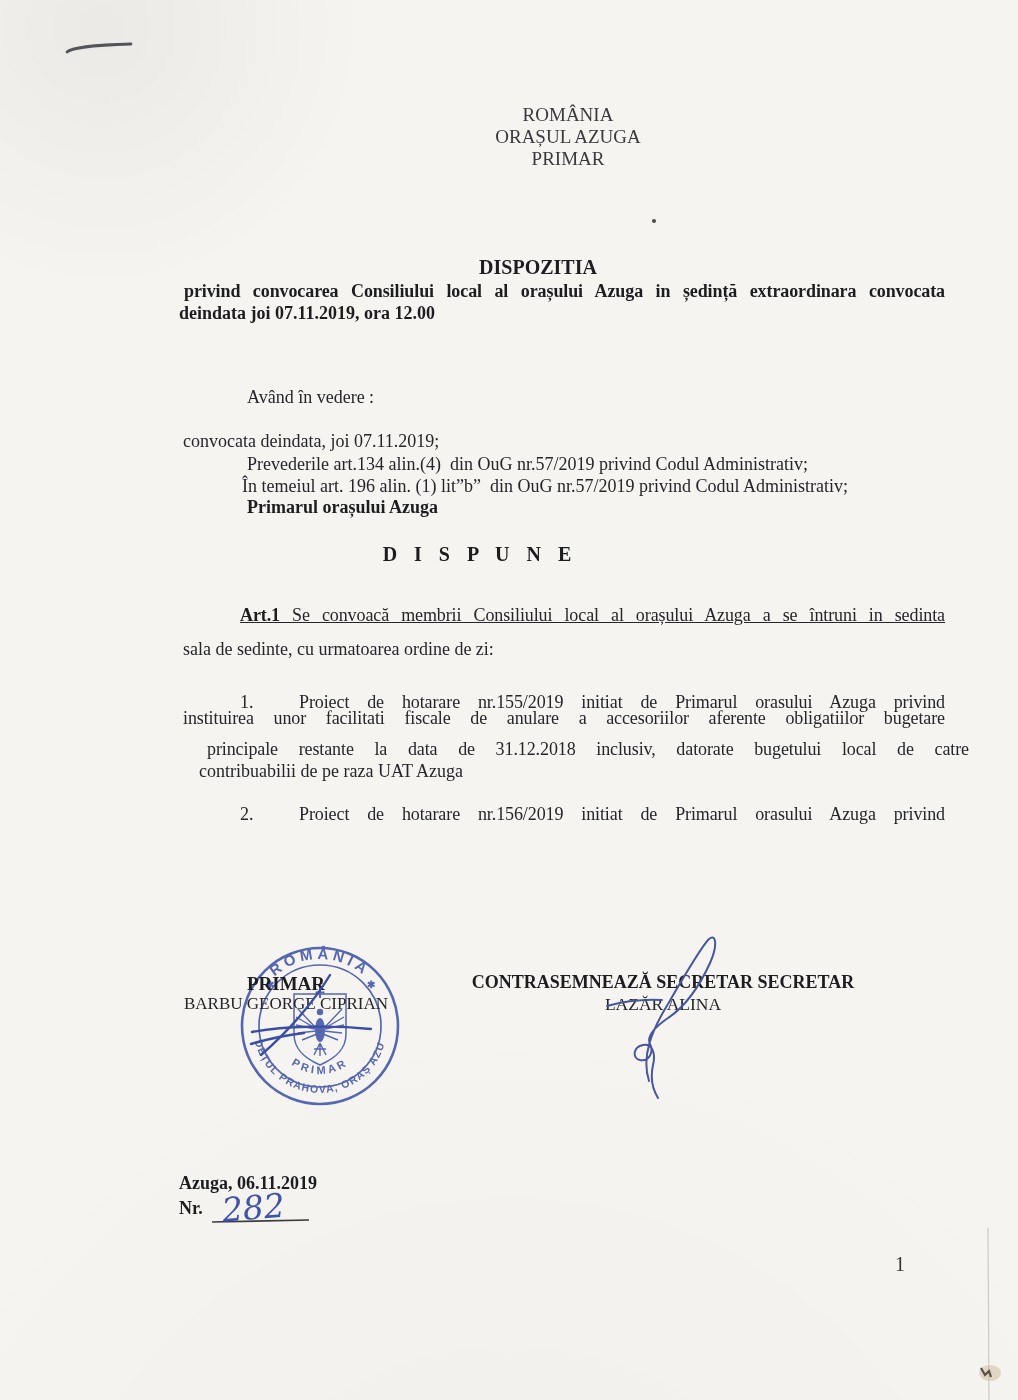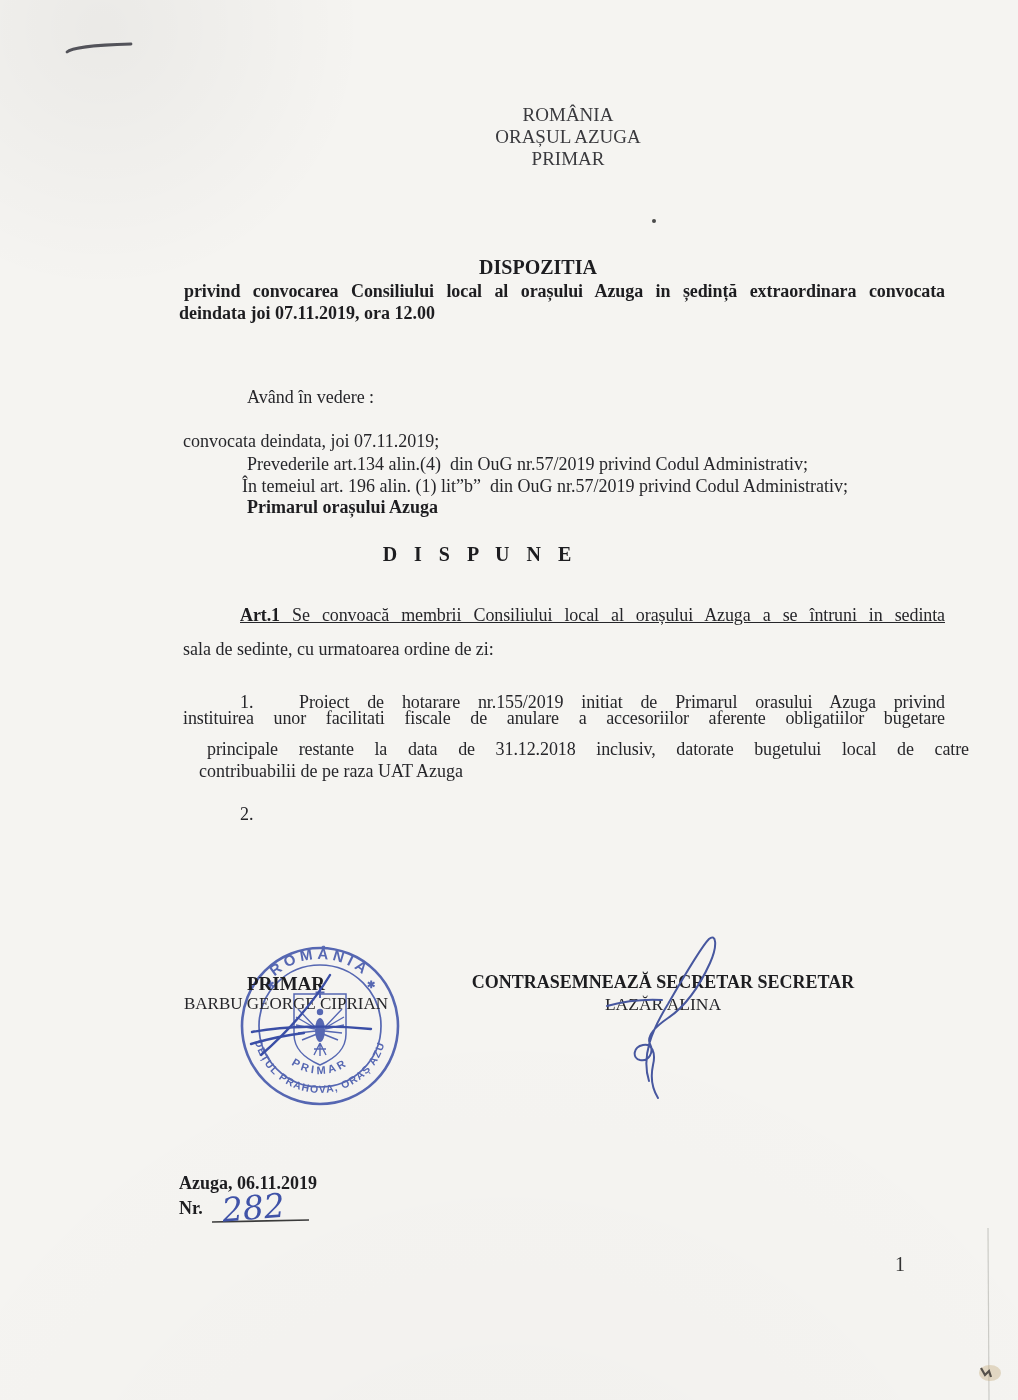--- a/index.html
+++ b/index.html
@@ -88,20 +88,21 @@
   <div class="t just txt" style="left:183px;top:604px;width:762px;text-indent:57px;text-decoration:underline;"><b class="b">Art.1</b><span> Se convoacă membrii Consiliului local al orașului Azuga a se întruni in sedinta</span></div>
   <div class="t txt" style="left:183px;top:638px;">sala de sedinte, cu urmatoarea ordine de zi:</div>
 
   <div class="t txt" style="left:240px;top:691px;">1.</div>
   <div class="t just txt" style="left:299px;top:691px;width:646px;">Proiect de hotarare nr.155/2019 initiat de Primarul orasului Azuga privind</div>
   <div class="t just txt" style="left:183px;top:707px;width:762px;">instituirea unor facilitati fiscale de anulare a accesoriilor aferente obligatiilor bugetare</div>
   <div class="t just txt" style="left:183px;top:738px;width:762px;margin-left:24px;">principale restante la data de 31.12.2018 inclusiv, datorate bugetului local de catre</div>
   <div class="t txt" style="left:183px;top:760px;margin-left:16px;">contribuabilii de pe raza UAT Azuga</div>
 
   <div class="t txt" style="left:240px;top:803px;">2.</div>
+  <div class="t just txt" style="left:299px;top:803px;width:646px;">Proiect de hotarare nr.156/2019 initiat de Primarul orasului Azuga privind</div>
 
   <div class="t b c nowrap txt" style="left:178px;top:972px;width:216px;font-size:19px;">PRIMAR</div>
   <div class="t c nowrap txt" style="left:160px;top:992px;width:252px;font-size:17px;">BARBU GEORGE CIPRIAN</div>
 
   <div class="t b c pre nowrap txt" style="left:453px;top:971px;width:420px;">CONTRASEMNEAZĂ SECRETAR   SECRETAR</div>
   <div class="t c nowrap txt" style="left:453px;top:993px;width:420px;font-size:17.5px;">LAZĂR ALINA</div>
 
   <div class="t b txt" style="left:179px;top:1172px;">Azuga, 06.11.2019</div>
   <div class="t b txt" style="left:179px;top:1197px;">Nr.</div>
   <div class="t c txt" style="left:880px;top:1253px;width:40px;font-size:20px;color:#333;">1</div>

